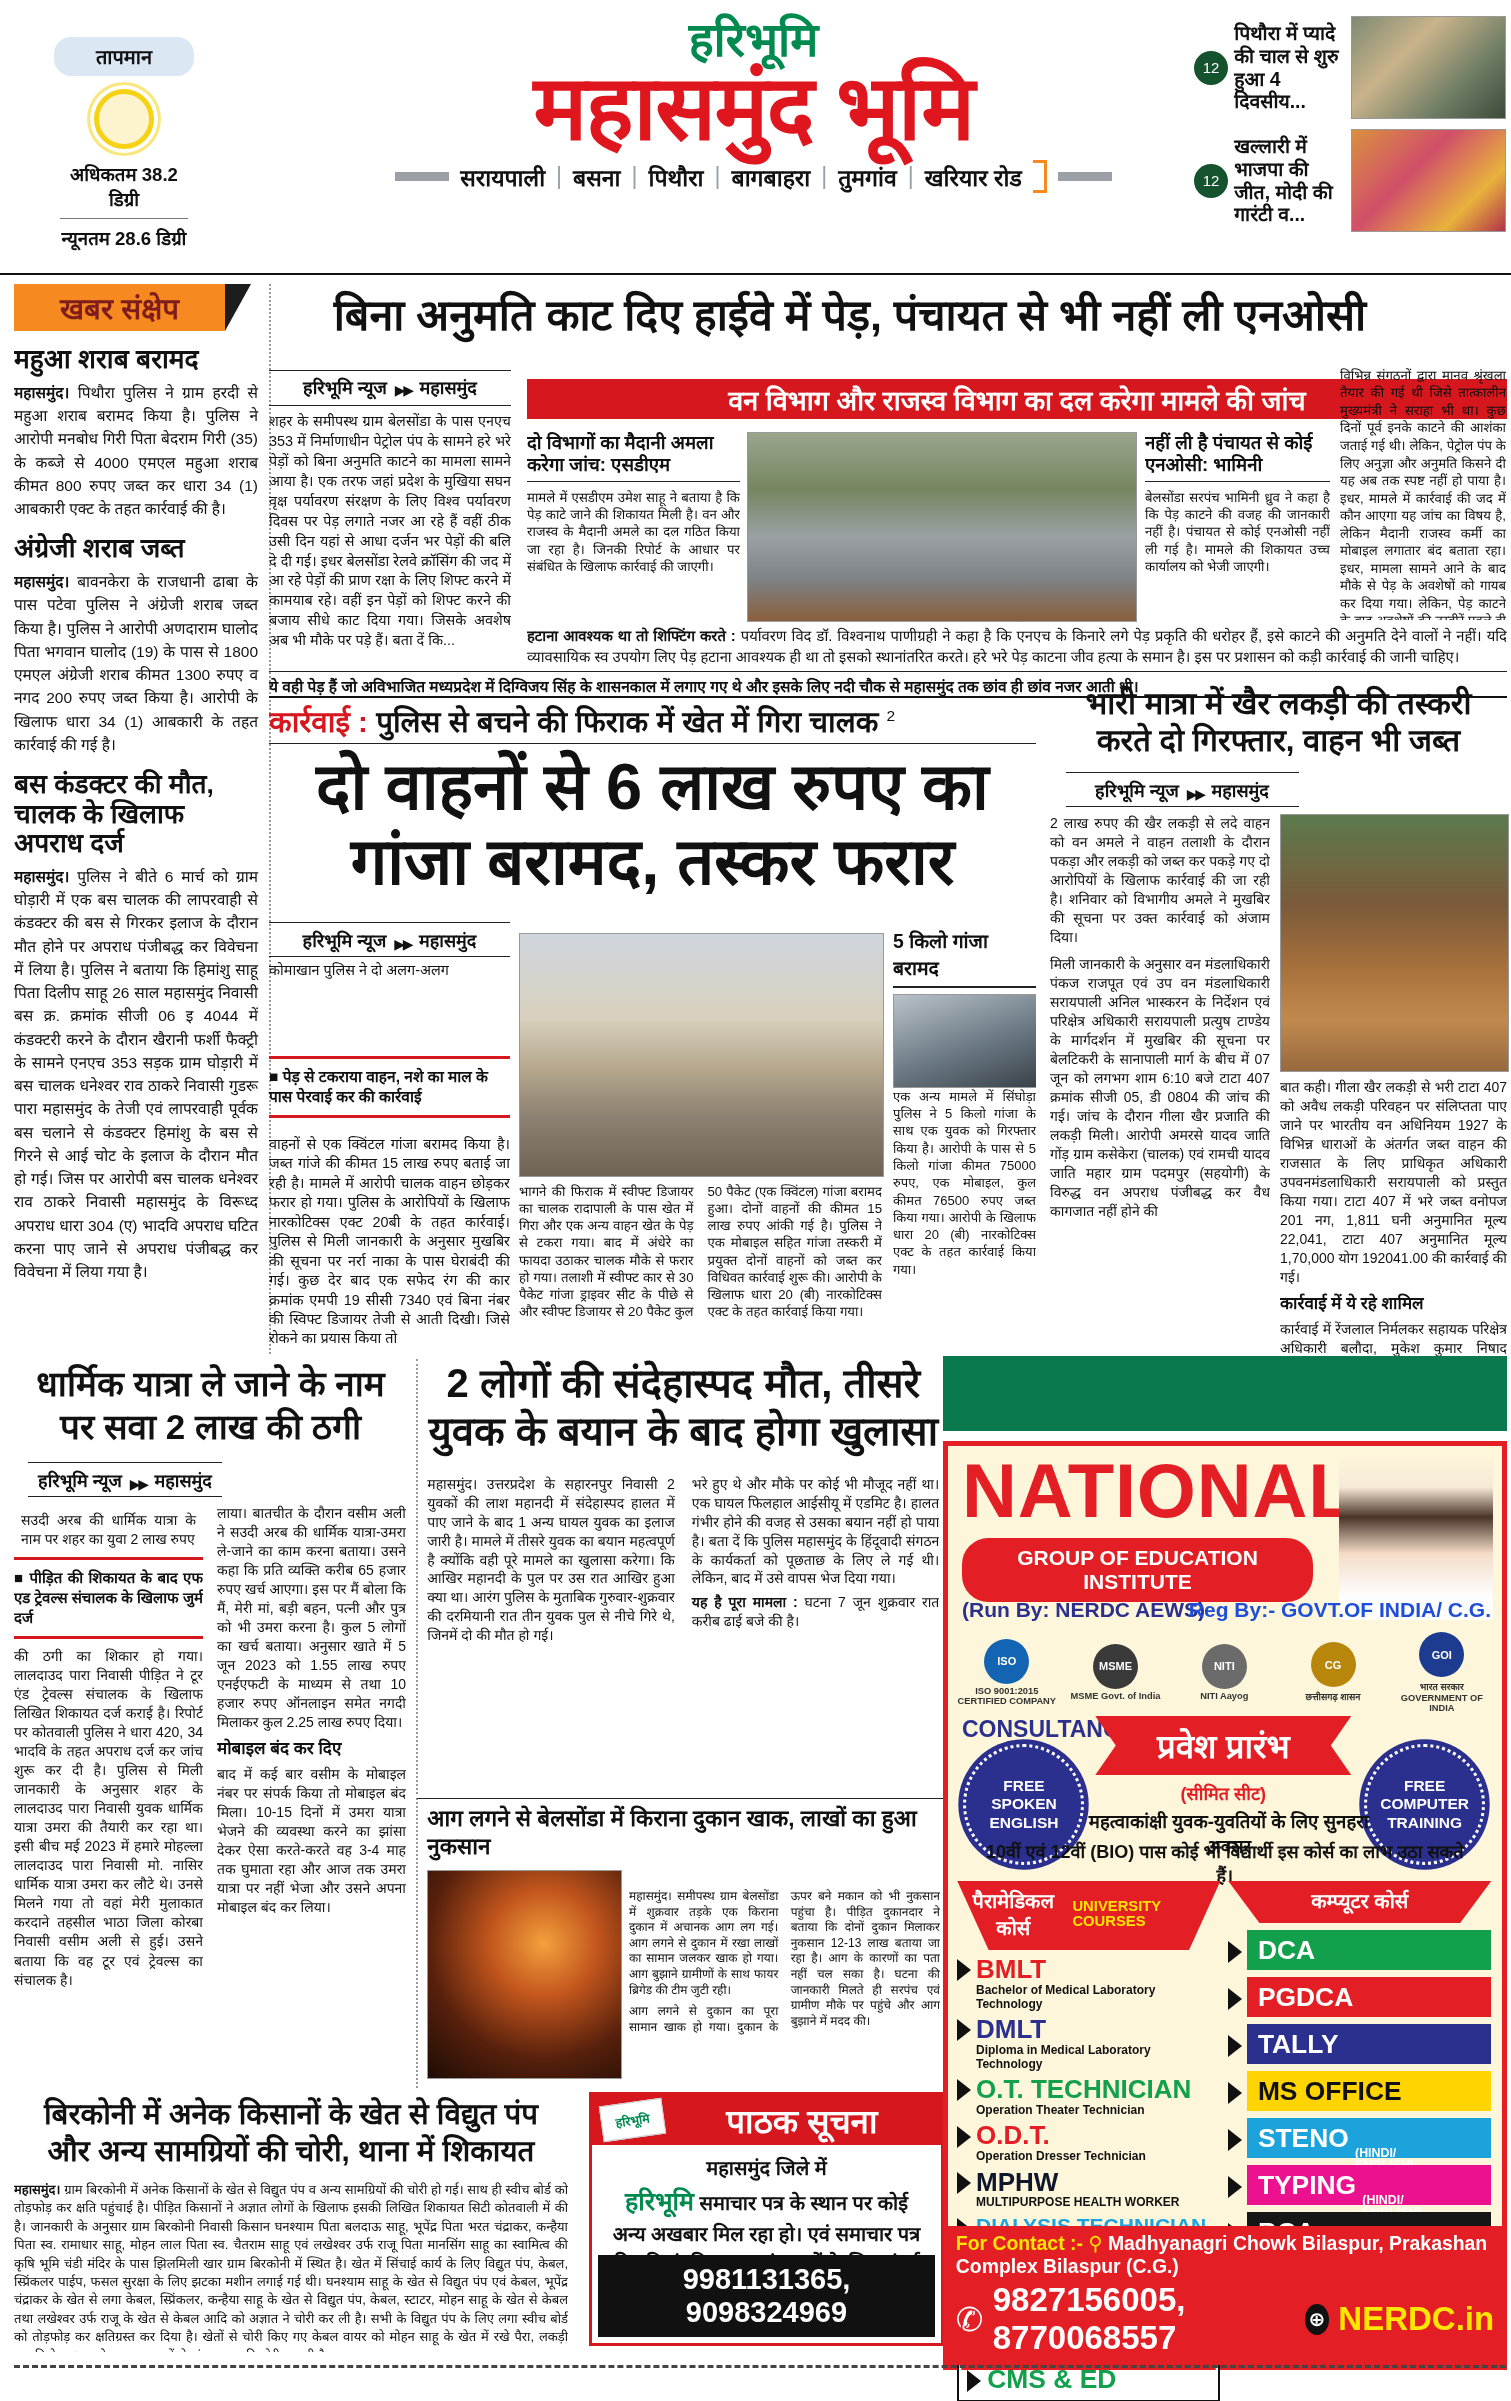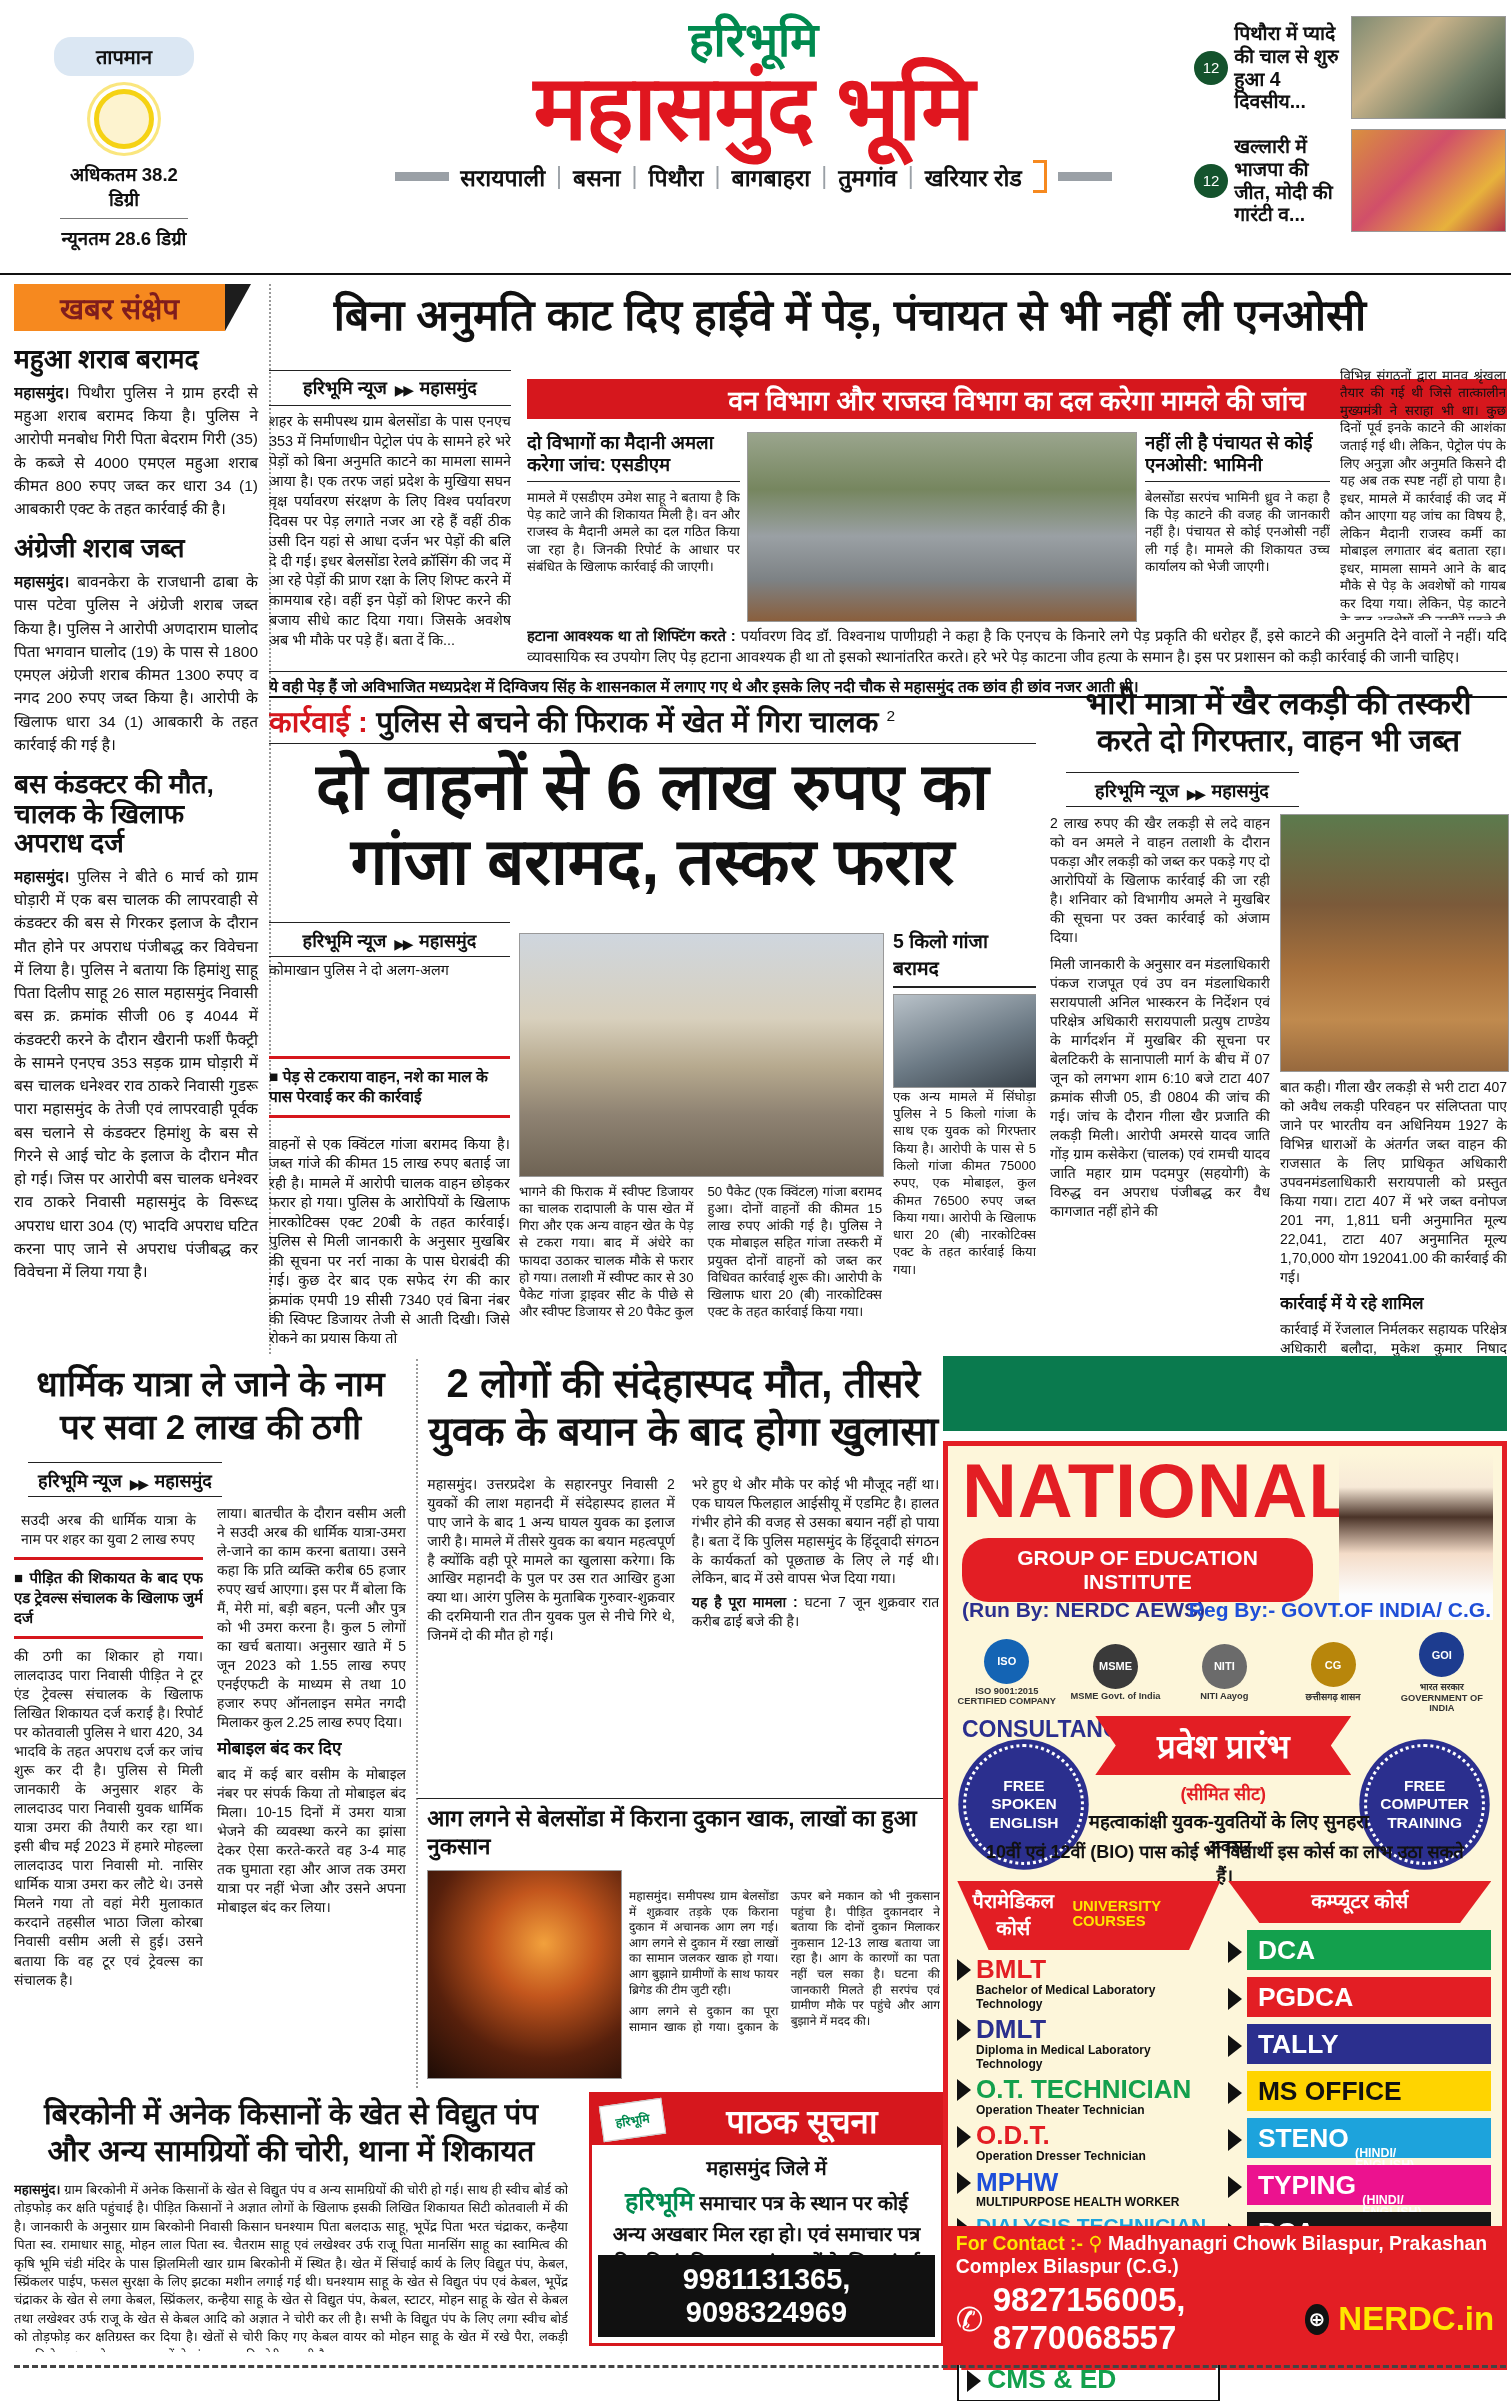--- a/index.html
+++ b/index.html
@@ -166,21 +166,21 @@
   #ad-courses{position:absolute;left:9.3px;top:435px;width:534px;height:385px;display:flex;gap:7.8px;}
   .course-col{flex:1;position:relative;}
   .col-head{background:#e31e24;color:#fff;font-weight:800;font-size:20px;text-align:center;padding:6.2px 3.1px 9.3px 3.1px;
             clip-path:polygon(0 0,100% 0,88% 100%,12% 100%);display:flex;align-items:center;justify-content:center;gap:6.2px;}
   .col-head .yellow{color:#ffe600;font-size:14.8px;line-height:1.05;text-align:left;}
   .course-item{display:flex;align-items:flex-start;gap:4.7px;margin-top:5.4px;}
   .tri{flex:0 0 0;width:0;height:0;border-top:11.6px solid transparent;border-bottom:11.6px solid transparent;
        border-left:14px solid #111;margin-top:3.1px;}
   .cname{font-weight:800;font-size:26px;line-height:1;}
   .csub{font-weight:bold;font-size:12px;color:#111;margin-top:0.8px;}
-  .p-red{color:#e31e24;}.p-blue{color:#2b2f8e;}.p-green{color:#13a04d;}.p-mag{color:#1d4ed8;}
+  .p-red{color:#e31e24;}.p-blue{color:#2b2f8e;}.p-green{color:#13a04d;}.p-mag{color:#0f172a;}
   .p-cyan{color:#1da3dc;}.p-black{color:#111;}
   .gda-box{border:2.3px solid #111;margin-top:7.8px;padding:4.7px 7.8px;box-shadow:0 0 0 2.3px #fff inset;}
   .gda-line{display:flex;align-items:center;gap:6.2px;font-weight:800;font-size:26.4px;}
   .bar-item{display:flex;align-items:center;gap:4.7px;margin-top:7px;}
   .cbar{flex:1;height:40px;display:flex;align-items:center;padding-left:11px;color:#fff;
         font-weight:800;font-size:26.4px;gap:6.2px;}
   .cbar .note{font-size:12.4px;line-height:1;white-space:pre-line;margin-top:42px;}
   .b0{background:#13a04d;}.b1{background:#e31e24;}.b2{background:#2b2f8e;}
   .b3{background:#ffd400;color:#111;}.b4{background:#1da3dc;}.b5{background:#ec128f;}
   .b6{background:#161616;}.b7{background:#f07f1a;}

